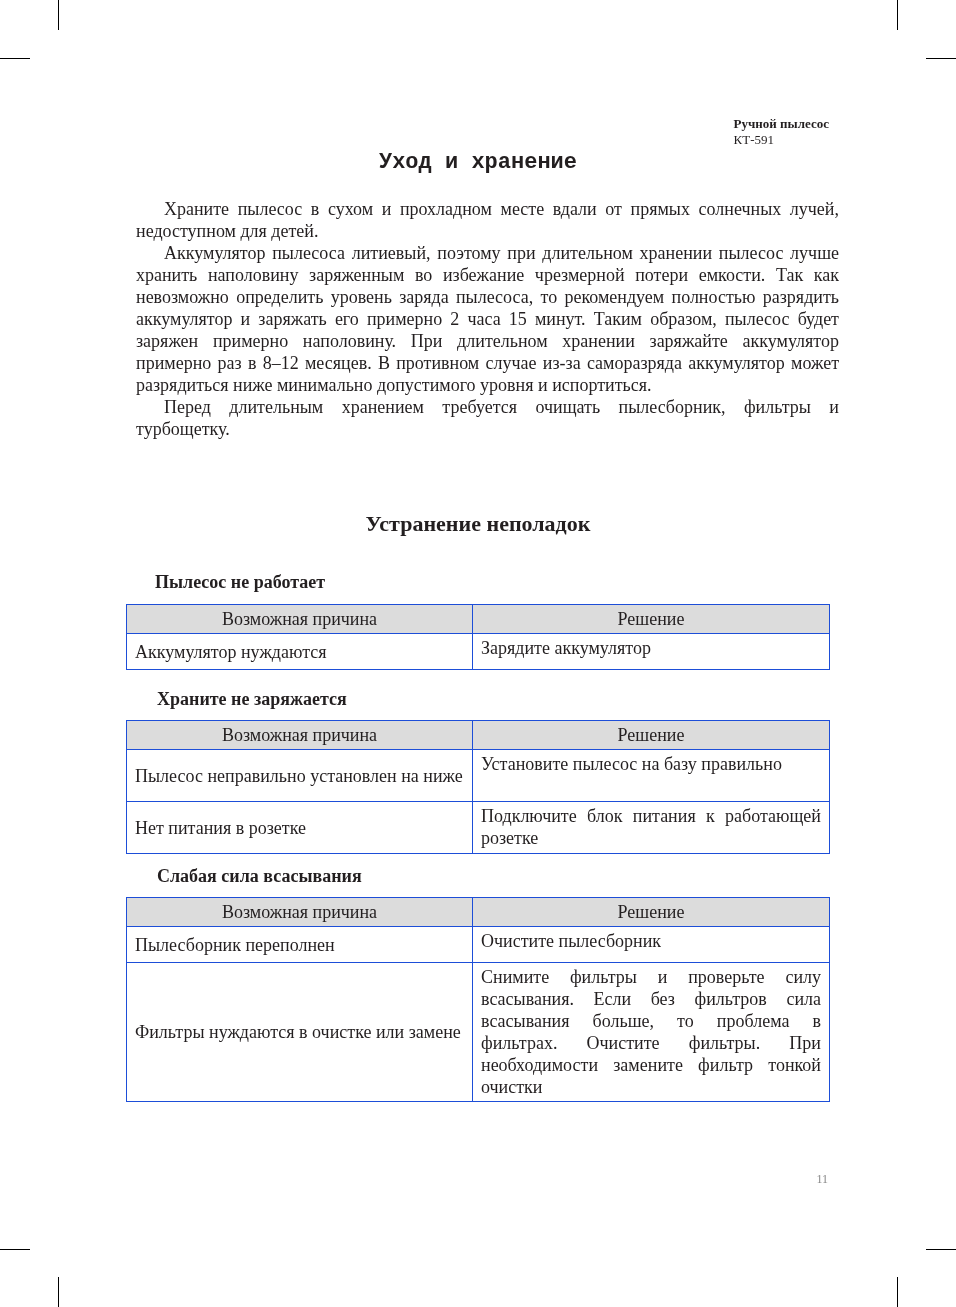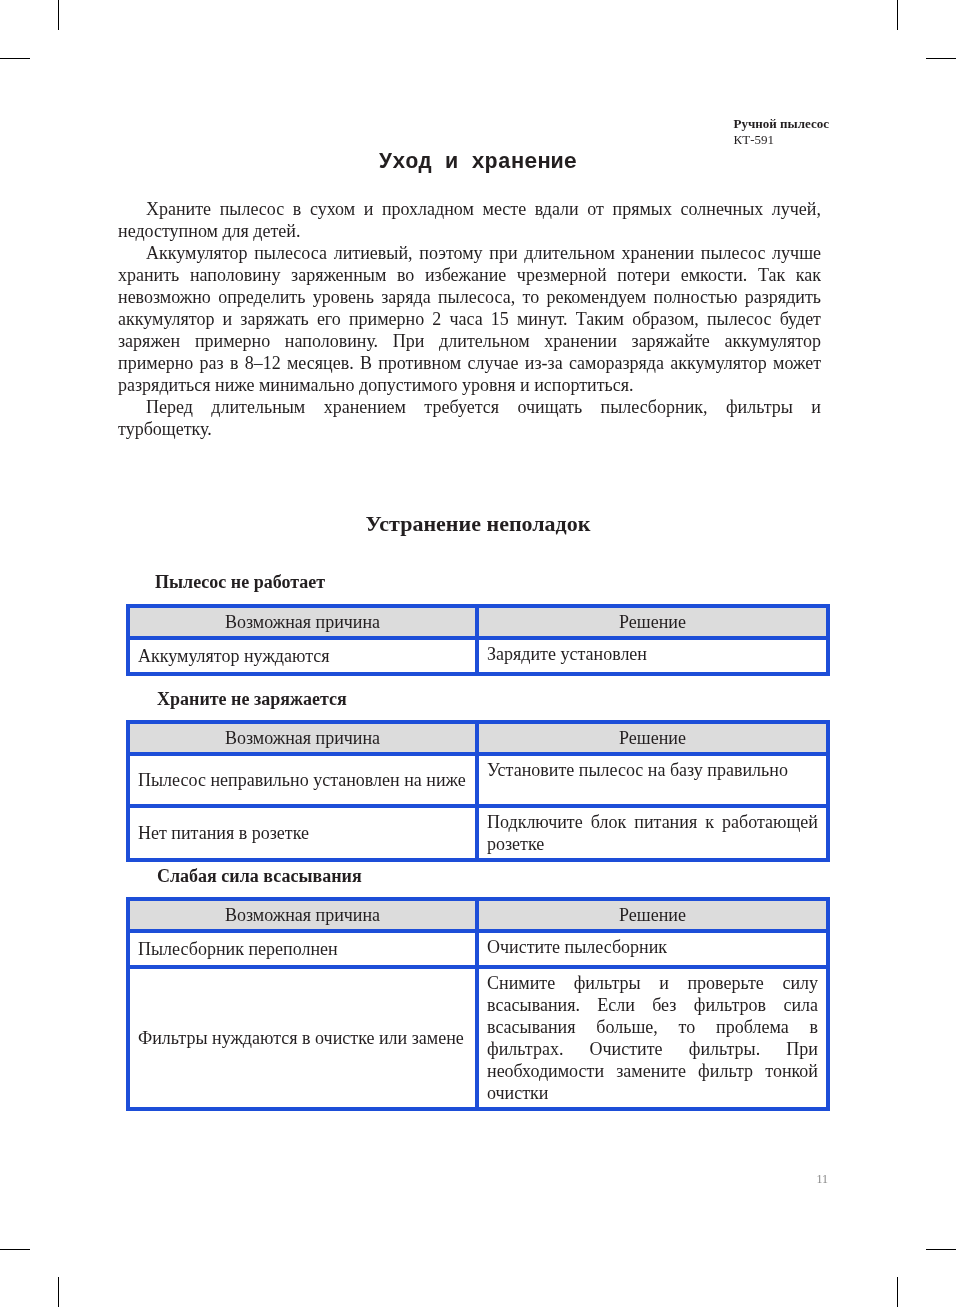--- a/index.html
+++ b/index.html
@@ -17,35 +17,35 @@
       font-size: 13px; line-height: 16px;
     }
     .running-head .rh-title { font-weight: bold; }
 
     .section-title {
       position: absolute; left: 0; width: 956px; text-align: center;
       font-weight: bold; font-size: 22px;
     }
 
     .body-text {
-      position: absolute; left: 118px; width: 703px; top: 198px;
+      position: absolute; left: 136px; width: 703px; top: 198px;
       font-size: 18px; line-height: 22px; text-align: justify;
     }
     .body-text p { margin: 0; text-indent: 28px; }
 
     .subhead {
       position: absolute; font-weight: bold; font-size: 18px;
     }
 
     table.trouble {
       position: absolute; left: 126px; width: 704px;
       border-collapse: collapse; font-size: 18px; line-height: 22px;
     }
     table.trouble th, table.trouble td {
-      border: 4px solid #1d4ed8; vertical-align: middle;
+      border: 1px solid #1d4ed8; vertical-align: middle;
       padding: 3px 8px; font-weight: normal;
     }
     table.trouble th {
       background: #dcdcdc; text-align: center; height: 22px; padding: 3px 8px;
     }
     table.trouble td.cause { width: 329px; text-align: left; }
     table.trouble td.solution { text-align: justify; vertical-align: top; }
 
     .page-number {
       position: absolute; right: 128px; top: 1172px;
@@ -81,21 +81,21 @@
 
 <div class="subhead" style="left:155px; top:572px;">Пылесос не работает</div>
 <table class="trouble" style="top:604px;">
   <tbody>
       <tr>
     <th>Возможная причина</th>
     <th>Решение</th>
   </tr>
   <tr style="height:36px;">
     <td class="cause">Аккумулятор нуждаются</td>
-    <td class="solution">Зарядите установлен</td>
+    <td class="solution">Зарядите аккумулятор</td>
   </tr>
 </tbody>
   </table>
 
 <div class="subhead" style="left:157px; top:689px;">Храните не заряжается</div>
 <table class="trouble" style="top:720px;">
   <tbody>
       <tr>
     <th>Возможная причина</th>
     <th>Решение</th>

